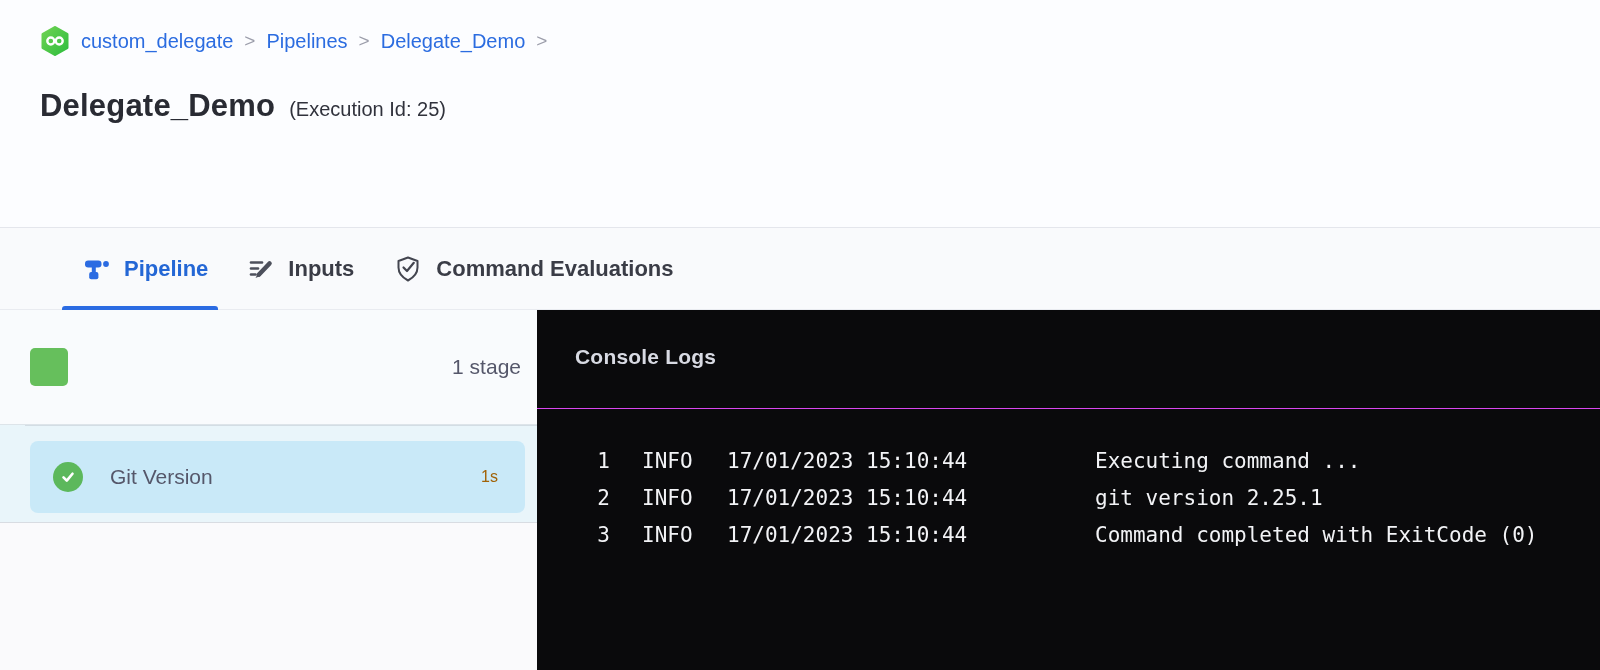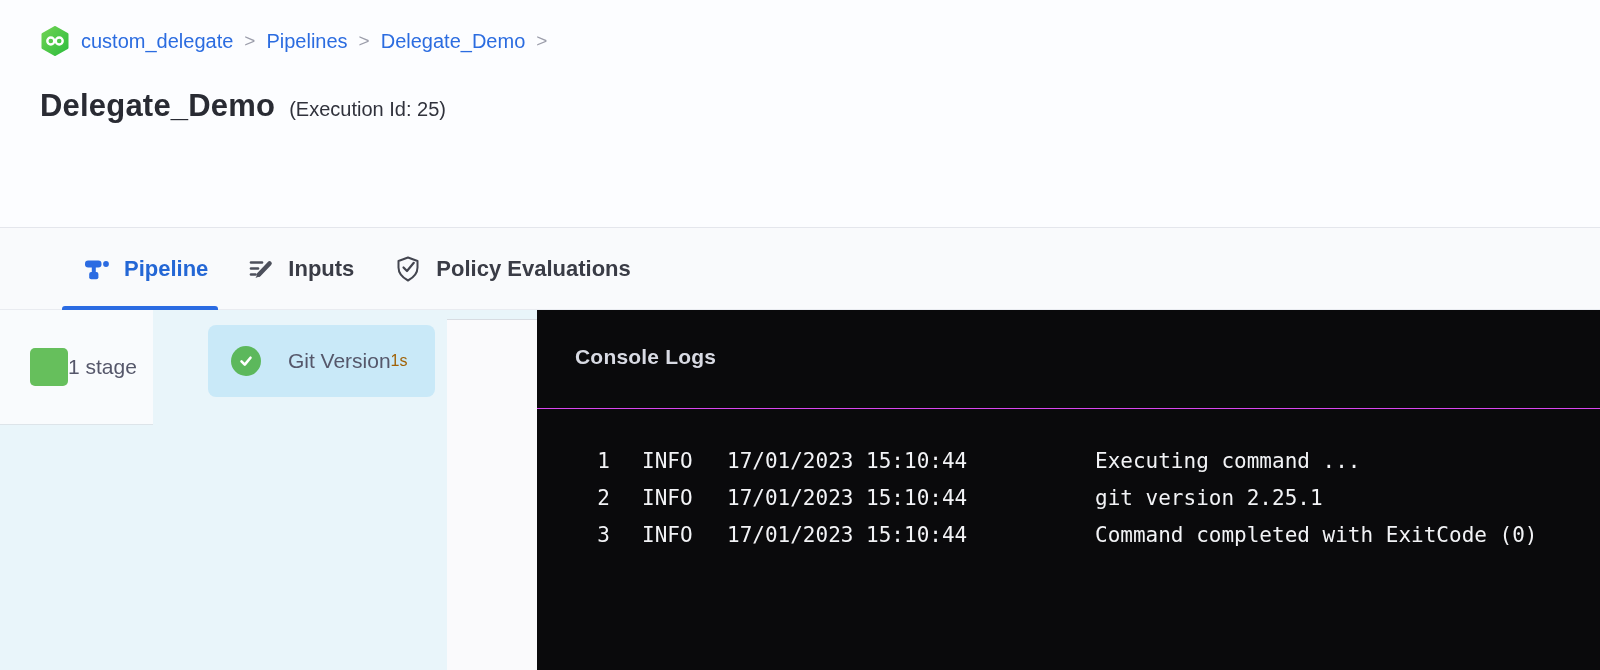--- a/index.html
+++ b/index.html
@@ -23,21 +23,21 @@
          font-size:22px; font-weight:600; color:#3a3c46; cursor:pointer; }
   .tab.active { color:#2467d5; }
   .tab.active::after { content:""; position:absolute; left:-22px; right:-10px; bottom:-1px;
                        height:4px; background:#2b6be2; border-radius:3px 3px 0 0; }
   .tab .ticon { display:flex; align-items:center; }
 
   
   .main { display:flex; height:360px; }
 
   
-  .left-panel { width:537px; flex:none; display:flex; flex-direction:row; background:#e9f5fa; }
+  .left-panel { width:537px; flex:none; display:flex; flex-direction:column; background:#e9f5fa; }
   .stage-summary { height:115px; flex:none; background:#f9fbfd; border-bottom:1px solid #dde4e9;
                    display:flex; align-items:center; padding:0 16px 0 30px; }
   .stage-square { width:38px; height:38px; background:#66bf5c; border-radius:5px; }
   .stage-count { margin-left:auto; font-size:21px; color:#55576a; }
   .stage-row { height:128px; flex:none; display:flex; align-items:center; padding:0 29px 0 25px; }
   .check-circle { width:30px; height:30px; border-radius:50%; background:#5cb85c; flex:none;
                   display:flex; align-items:center; justify-content:center; }
   .stage-name { font-size:22px; color:#5a5c6c; margin-left:16px; }
   .chev { margin-left:auto; display:flex; cursor:pointer; }
   .step-divider { height:1px; background:#d3dde4; margin-left:25px; flex:none; }
@@ -115,21 +115,21 @@
     </span>
     <span>Inputs</span>
   </div>
   <div class="tab">
     <span class="ticon">
       <svg width="28" height="28" viewBox="0 0 28 28" fill="none">
         <path d="M14 2.5 L23.5 6 V12.5 C23.5 18.6 19.4 22.6 14 25.5 C8.6 22.6 4.5 18.6 4.5 12.5 V6 Z" stroke="#43454f" stroke-width="2" stroke-linejoin="round"></path>
         <polyline points="9.5,12.5 13,16 19.8,7.8" stroke="#43454f" stroke-width="2.2" stroke-linecap="round" stroke-linejoin="round"></polyline>
       </svg>
     </span>
-    <span>Policy Evaluations</span>
+    <span>Command Evaluations</span>
   </div>
 </div>
 
 <div class="main">
 
   <div class="left-panel">
     <div class="stage-summary">
       <span class="stage-square"></span>
       <span class="stage-count">1 stage</span>
     </div>

